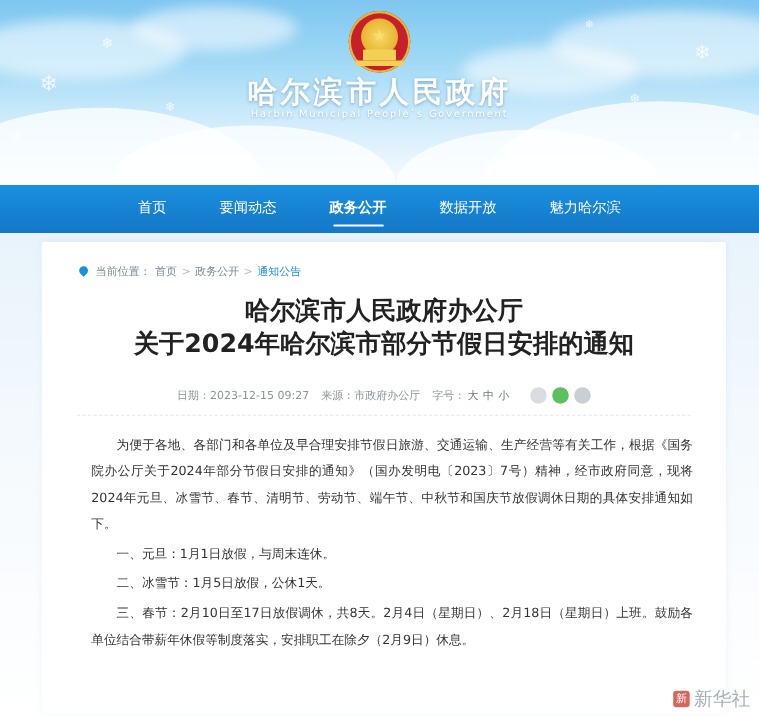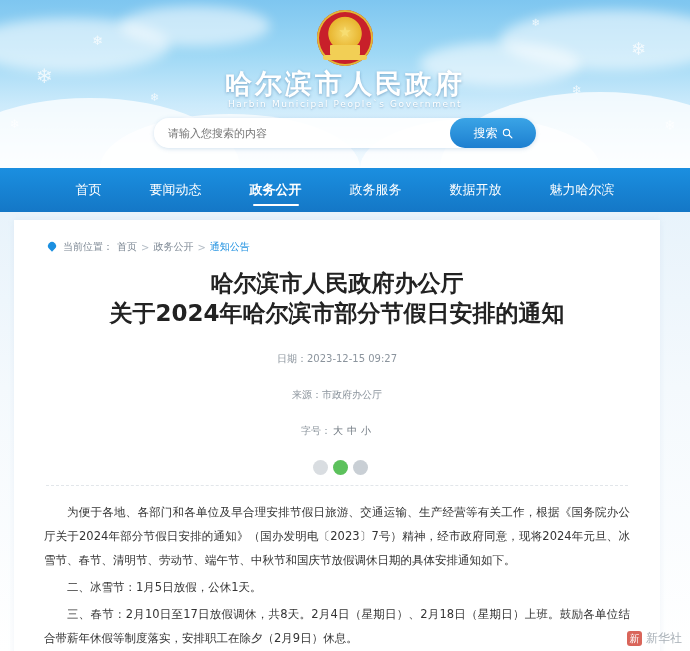--- a/index.html
+++ b/index.html
@@ -195,21 +195,21 @@
     height: 2px;
     background: #ffffff;
     border-radius: 1px;
   }
 
   
   .page-bg {
     width: 690px;
     height: 439px;
     background: linear-gradient(180deg, #e8f3fb 0%, #f4f9fd 40%, #ffffff 100%);
-    padding: 8px 30px 0 14px;
+    padding: 8px 30px 0 38px;
     position: relative;
   }
   .card {
     background: #ffffff;
     min-height: 430px;
     padding: 16px 26px 10px 26px;
     box-shadow: 0 0 6px rgba(150,180,210,0.15);
   }
   .breadcrumb {
     display: flex;
@@ -244,27 +244,26 @@
     font-weight: bold;
     line-height: 30px;
     padding: 2px 20px 0 20px;
   }
   .doc-title .l2 { display: block; }
 
   .meta {
     display: flex;
     align-items: center;
     justify-content: center;
-    gap: 22px;
+    gap: 11px;
     font-size: 10px;
     color: #8b949d;
     border-bottom: 1px dashed #e2e6ea;
     padding: 14px 0 10px 0;
     margin: 10px 6px 0 6px;
-    flex-direction: column;
   }
   .meta .fontsize b { color: #6f7880; font-weight: normal; padding: 0 2px; }
   .share {
     display: flex;
     gap: 5px;
     margin-left: 6px;
   }
   .share i {
     width: 15px; height: 15px;
     border-radius: 50%;
@@ -276,21 +275,21 @@
   .share i.g { background: #5cc15c; }
   .share i.w { background: #d9dde1; }
 
   .body-text {
     padding: 14px 4px 0 4px;
     color: #333333;
     font-size: 11.5px;
     line-height: 24px;
     text-align: justify;
   }
-  .body-text p { margin: 0 0 3px 0; text-indent: 2em; }
+  .body-text p { margin: 0 0 3px 15px; text-indent: 2em; }
 
   .watermark {
     position: absolute;
     right: 8px;
     bottom: 4px;
     display: flex;
     align-items: center;
     gap: 4px;
     opacity: 0.85;
   }
@@ -298,21 +297,21 @@
     width: 15px; height: 15px;
     border-radius: 3px;
     background: #d34b3e;
     color: #fff;
     font-size: 10px;
     line-height: 15px;
     text-align: center;
   }
   .watermark .wm-text {
     color: #9aa3ab;
-    font-size: 12px;
+    font-size: 17px;
   }
 </style>
 </head>
 <body>
 
 <div class="banner">
   <div class="cloud c1"></div>
   <div class="cloud c2"></div>
   <div class="cloud c3"></div>
   <div class="cloud c4"></div>
@@ -334,37 +333,26 @@
   <div class="emblem">
     <div class="shield"></div>
     <div class="star">★</div>
     <div class="gate"></div>
     <div class="ears"></div>
   </div>
 
   <div class="site-title">哈尔滨市人民政府</div>
   <div class="site-subtitle">Harbin Municipal People`s Government</div>
 
-  <div class="searchbar">
-    <input type="text" placeholder="请输入您搜索的内容" style="">
-    <button class="search-btn">
-      <span>搜索</span>
-      <svg width="11" height="11" viewBox="0 0 16 16">
-        <circle cx="6.6" cy="6.6" r="4.6" fill="none" stroke="#ffffff" stroke-width="1.6"></circle>
-        <line x1="10.2" y1="10.2" x2="14.4" y2="14.4" stroke="#ffffff" stroke-width="1.8" stroke-linecap="round"></line>
-      </svg>
-    </button>
-  </div>
 </div>
 
 <div class="nav">
   <div class="nav-item">首页</div>
   <div class="nav-item">要闻动态</div>
   <div class="nav-item active">政务公开</div>
-  <div class="nav-item">政务服务</div>
   <div class="nav-item">数据开放</div>
   <div class="nav-item">魅力哈尔滨</div>
 </div>
 
 <div class="page-bg">
   <div class="card">
 
     <div class="breadcrumb">
       <span class="bc-pin"></span>
       <span>当前位置：</span>
@@ -392,20 +380,21 @@
       </span>
       <span class="share">
         <i class="w"></i>
         <i class="g"></i>
         <i></i>
       </span>
     </div>
 
     <div class="body-text">
       <p>为便于各地、各部门和各单位及早合理安排节假日旅游、交通运输、生产经营等有关工作，根据《国务院办公厅关于2024年部分节假日安排的通知》（国办发明电〔2023〕7号）精神，经市政府同意，现将2024年元旦、冰雪节、春节、清明节、劳动节、端午节、中秋节和国庆节放假调休日期的具体安排通知如下。</p>
+      <p>一、元旦：1月1日放假，与周末连休。</p>
       <p>二、冰雪节：1月5日放假，公休1天。</p>
       <p>三、春节：2月10日至17日放假调休，共8天。2月4日（星期日）、2月18日（星期日）上班。鼓励各单位结合带薪年休假等制度落实，安排职工在除夕（2月9日）休息。</p>
 
     </div>
 
   </div>
 
   <div class="watermark">
     <span class="wm-logo">新</span>
     <span class="wm-text">新华社</span>

